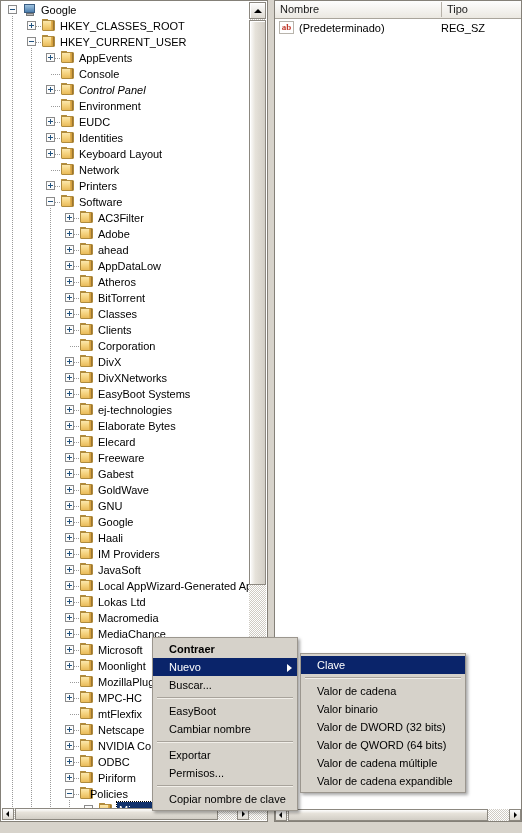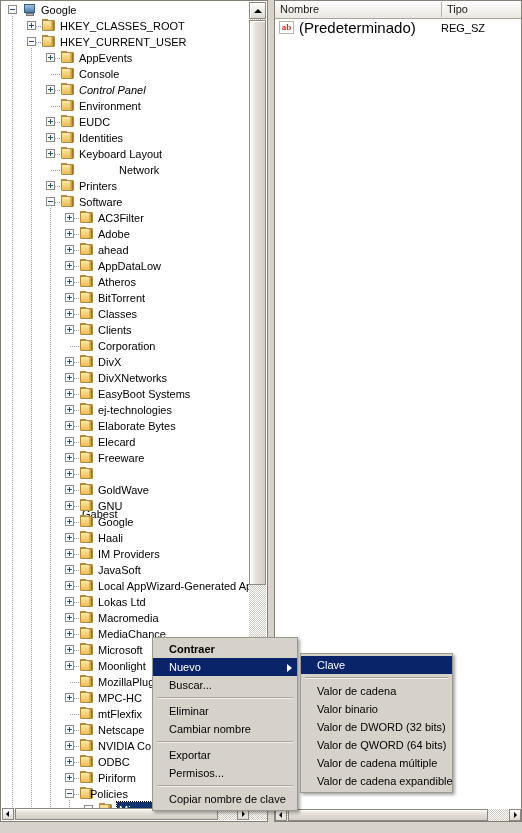--- a/index.html
+++ b/index.html
@@ -88,21 +88,21 @@
              background:#fff;border:1px solid #848078;box-sizing:border-box;overflow:hidden;}
   #list-head{position:absolute;left:0;top:0;right:0;height:17px;
      background:linear-gradient(to bottom,#fdfdfd,#ebe8e1);
      border-bottom:1px solid #a9a49b;}
   .hcell{position:absolute;top:0;height:17px;line-height:17px;padding-left:5px;
      font-size:11px;color:#1b1b1b;box-sizing:border-box;}
   .hsep{position:absolute;top:1px;width:1px;height:15px;background:#b6b1a8;}
 
   #list-rows{position:absolute;left:0;top:18px;right:0;bottom:13px;}
   .lrow{position:relative;height:18px;line-height:18px;}
-  .lrow .name{position:absolute;left:24px;top:0;font-size:15px;}
+  .lrow .name{position:absolute;left:24px;top:0;font-size:11px;}
   .lrow .type{position:absolute;left:166px;top:0;font-size:11px;}
   .ab-icon{position:absolute;left:4px;top:2px;width:15px;height:13px;
     background:#fff;border:1px solid #b8b4ac;box-sizing:border-box;
     font-size:9px;font-weight:bold;color:#c0392b;line-height:11px;text-align:center;
     font-family:"Liberation Serif",serif;}
 
   #list-hsb{position:absolute;left:0;bottom:0;right:0;height:12px;
     background-image:
       linear-gradient(45deg,#ffffff 25%,transparent 25%,transparent 75%,#ffffff 75%),
       linear-gradient(45deg,#ffffff 25%,#cfcbc3 25%,#cfcbc3 75%,#ffffff 75%);
@@ -222,21 +222,21 @@
           </div>
           <span class="lbl" style="left: 77px;">Keyboard Layout</span>
         </div>
         <div class="row">
           <div class="hdash" style="left: 49px; width: 10px;"></div>
           <div class="fold" style="left: 59px;">
             <span class="tab"></span>
             <span class="back"></span>
             <span class="side"></span>
           </div>
-          <span class="lbl" style="left: 77px; margin-left: 40px;">Network</span>
+          <span class="lbl" style="left: 77px;">Network</span>
         </div>
         <div class="row">
           <div class="hdash" style="left: 49px; width: 10px;"></div>
           <div class="exp plus" style="left: 44px;"></div>
           <div class="fold" style="left: 59px;">
             <span class="tab"></span>
             <span class="back"></span>
             <span class="side"></span>
           </div>
           <span class="lbl" style="left: 77px;">Printers</span>
@@ -411,21 +411,21 @@
           <span class="lbl" style="left: 96px;">Freeware</span>
         </div>
         <div class="row">
           <div class="hdash" style="left: 68px; width: 10px;"></div>
           <div class="exp plus" style="left: 63px;"></div>
           <div class="fold" style="left: 78px;">
             <span class="tab"></span>
             <span class="back"></span>
             <span class="side"></span>
           </div>
-          <span class="lbl" style="left: 80px; margin-top: 40px;">Gabest</span>
+          <span class="lbl" style="left: 96px;">Gabest</span>
         </div>
         <div class="row">
           <div class="hdash" style="left: 68px; width: 10px;"></div>
           <div class="exp plus" style="left: 63px;"></div>
           <div class="fold" style="left: 78px;">
             <span class="tab"></span>
             <span class="back"></span>
             <span class="side"></span>
           </div>
           <span class="lbl" style="left: 96px;">GoldWave</span>
@@ -678,30 +678,30 @@
         <span class="ar rt"></span>
       </div>
     </div>
   </div>
 
   <div class="menu" id="ctx-menu" style="left:152px;top:637px;width:146px;">
       <div class="mi bold">Contraer</div>
       <div class="mi hl">Nuevo<span class="subarrow"></span></div>
       <div class="mi">Buscar...</div>
       <div class="msep"></div>
-      <div class="mi">Eliminar</div>
+      <div class="mi">EasyBoot</div>
       <div class="mi">Cambiar nombre</div>
       <div class="msep"></div>
       <div class="mi">Exportar</div>
       <div class="mi">Permisos...</div>
       <div class="msep"></div>
       <div class="mi">Copiar nombre de clave</div>
     </div>
 
-  <div class="menu" id="sub-menu" style="left:300px;top:653px;width:153px;">
+  <div class="menu" id="sub-menu" style="left:300px;top:653px;width:166px;">
       <div class="mi hl">Clave</div>
       <div class="msep"></div>
       <div class="mi">Valor de cadena</div>
       <div class="mi">Valor binario</div>
       <div class="mi">Valor de DWORD (32 bits)</div>
       <div class="mi">Valor de QWORD (64 bits)</div>
       <div class="mi">Valor de cadena múltiple</div>
       <div class="mi">Valor de cadena expandible</div>
     </div>
 

